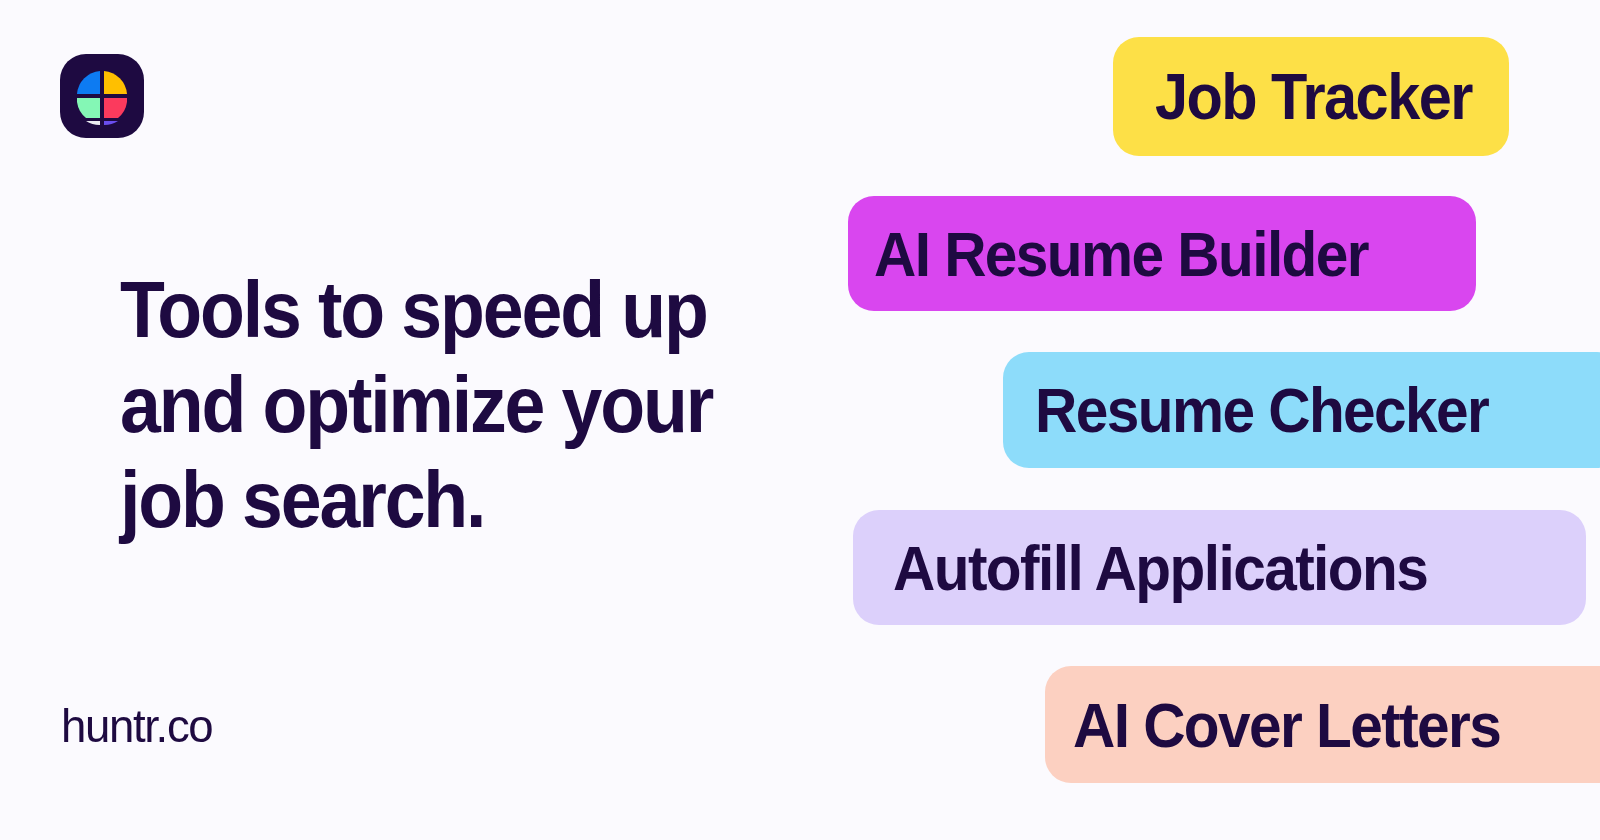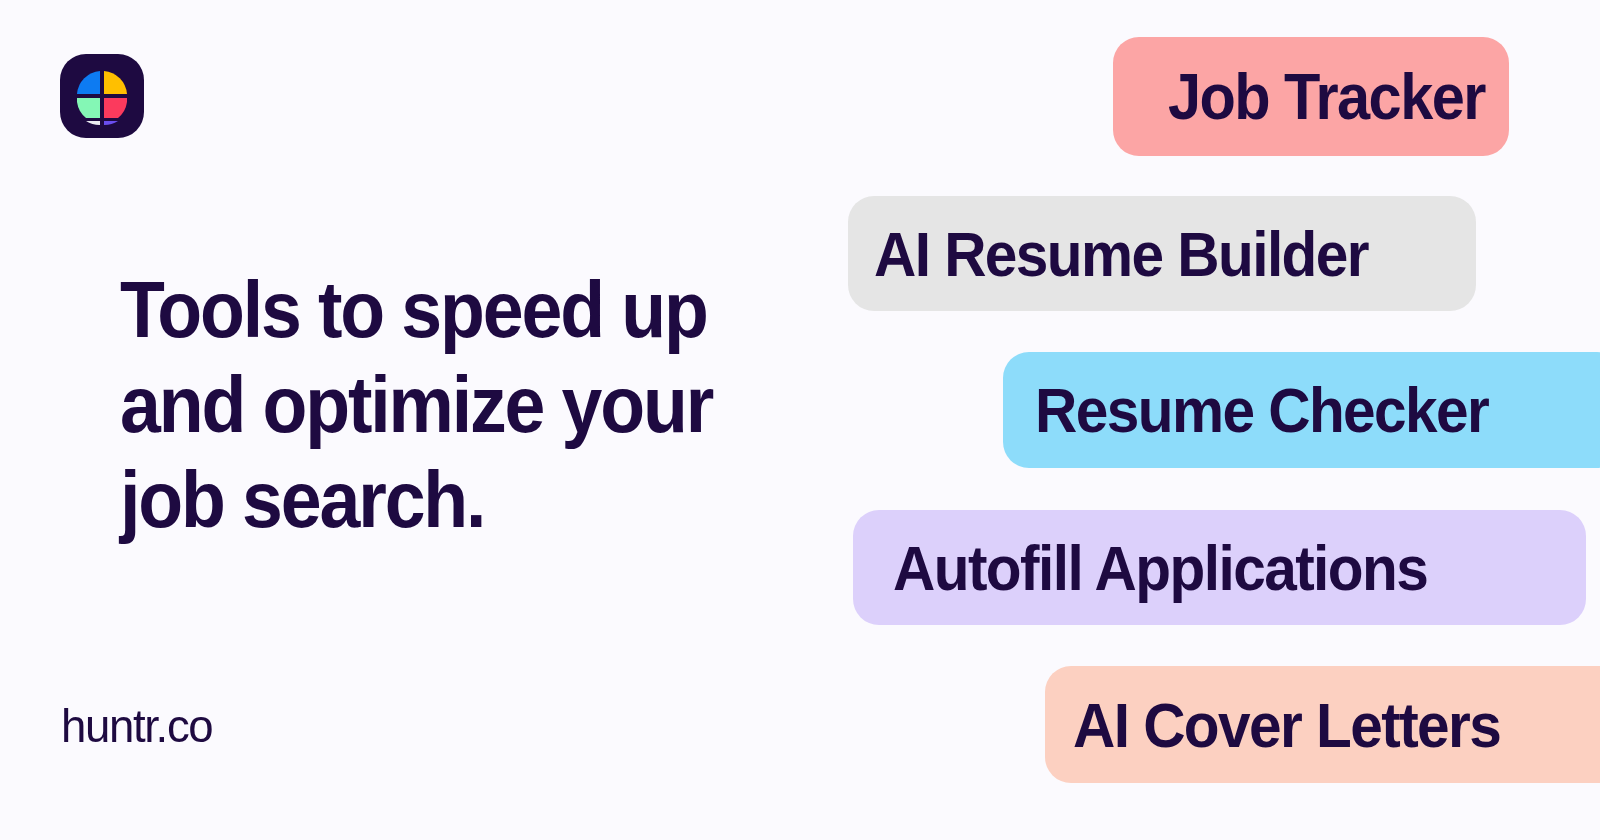--- a/index.html
+++ b/index.html
@@ -156,25 +156,25 @@
       </svg>
     </span>
   </div>
 
   <h1 id="headline">Tools to speed up
 and optimize your
 job search.</h1>
 
   <div id="wordmark">huntr.co</div>
 
-  <div class="pill" id="pill-job-tracker" style="background: #fca5a5; justify-content: flex-end;">
+  <div class="pill" id="pill-job-tracker" style="background: #fde047;">
     <span class="pill-label">Job Tracker</span>
   </div>
 
-  <div class="pill" id="pill-ai-resume-builder" style="background: #e5e5e5;">
+  <div class="pill" id="pill-ai-resume-builder" style="background: #d946ef;">
     <span class="pill-label">AI Resume Builder</span>
   </div>
 
   <div class="pill" id="pill-resume-checker" style="background: rgb(141, 220, 250);">
     <span class="pill-label">Resume Checker</span>
   </div>
 
   <div class="pill" id="pill-autofill-applications" style="background: rgb(220, 208, 251);">
     <span class="pill-label">Autofill Applications</span>
   </div>

